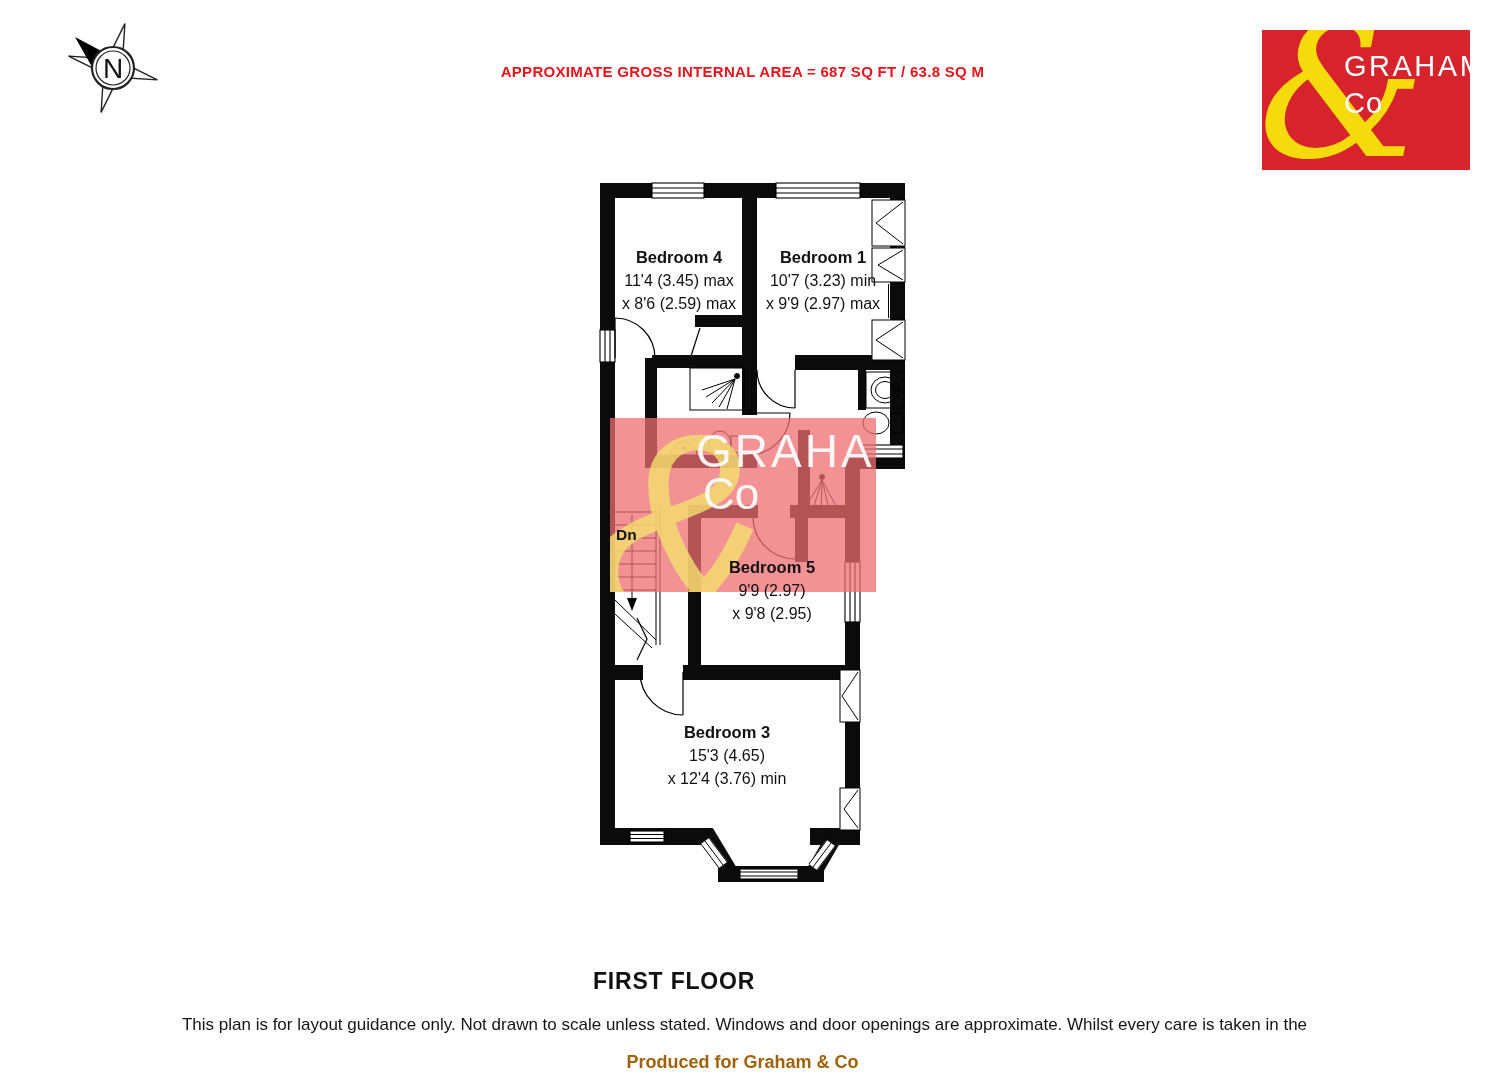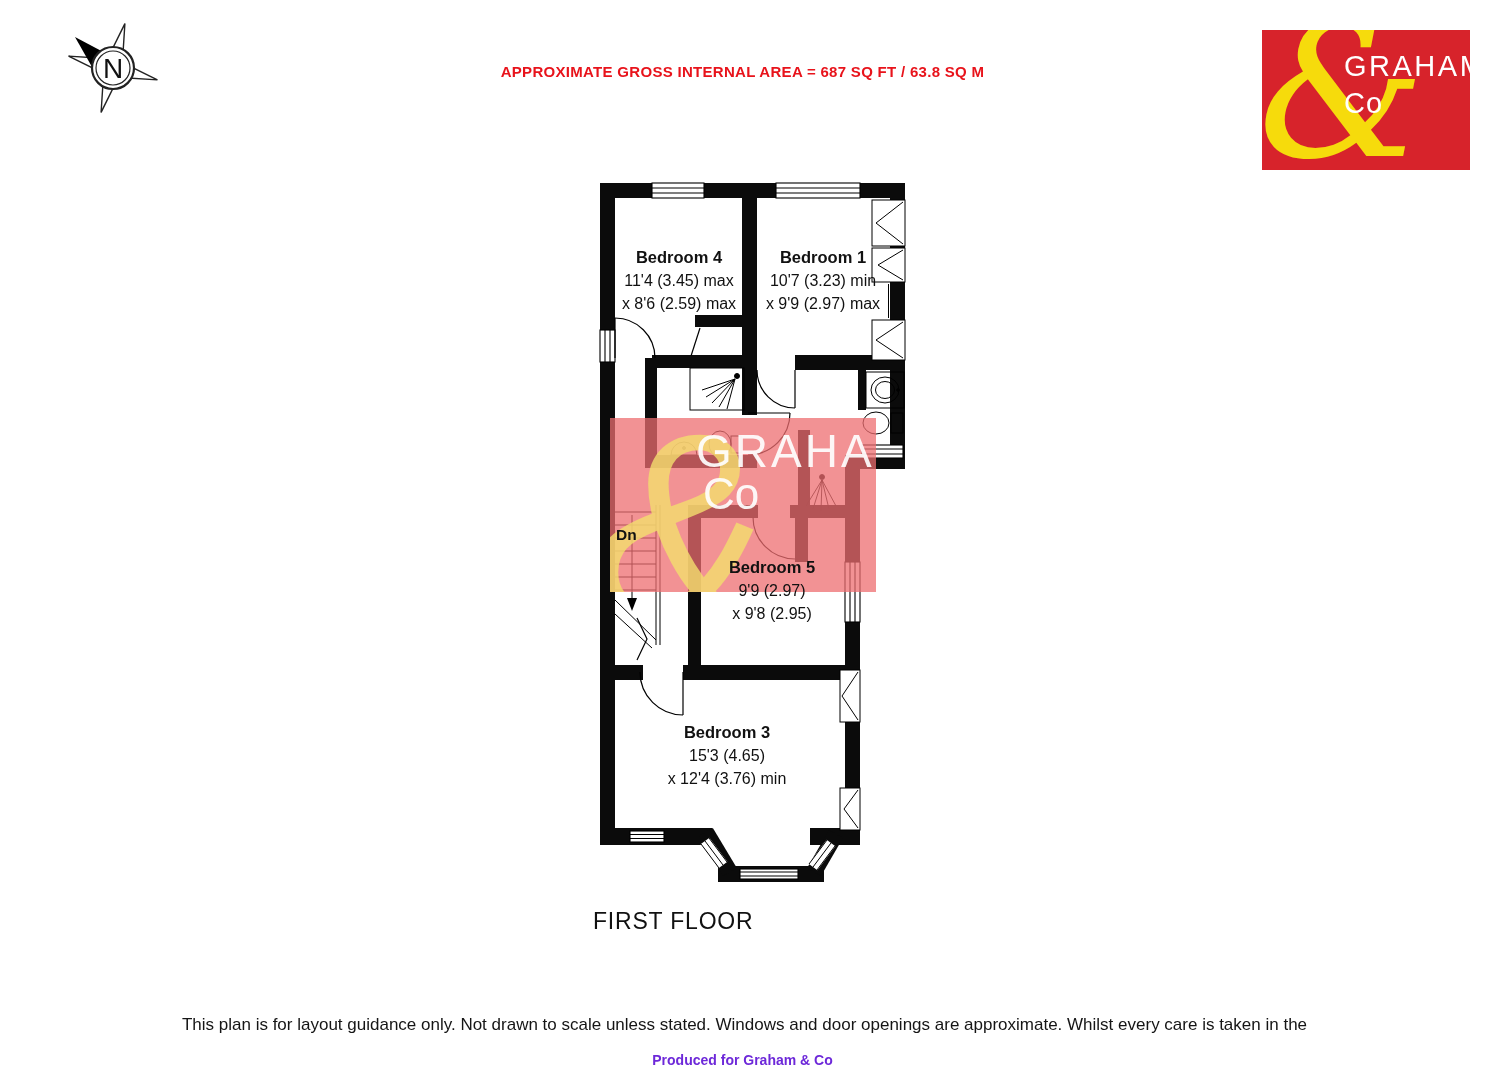--- a/index.html
+++ b/index.html
@@ -16,23 +16,23 @@
   
   #logo{left:1262px;top:30px;width:208px;height:140px;background:#d7232b;overflow:hidden;}
   #logo .amp{
     position:absolute;left:-4px;top:-52px;
     font-family:"DejaVu Serif",serif;font-style:italic;
     font-size:188px;line-height:1.2;color:#f6db0c;
   }
   #logo .lname{position:absolute;left:82px;top:20px;font-size:29px;letter-spacing:2.5px;color:#fff;}
   #logo .lsub{position:absolute;left:82px;top:57px;font-size:29px;letter-spacing:1px;color:#fff;}
   
-  #floor-label{left:593px;top:908px;font-size:23px;font-weight:normal;letter-spacing:.8px;line-height:26px;}
+  #floor-label{left:593px;top:968px;font-size:23px;font-weight:bold;letter-spacing:.8px;line-height:26px;}
   #disclaimer{left:4px;right:0;top:1012px;text-align:center;font-size:17px;line-height:26px;color:#151515;}
-  #produced{left:0;right:0;top:1052px;text-align:center;font-size:14px;font-weight:bold;color:#6d28d9;}
+  #produced{left:0;right:0;top:1052px;text-align:center;font-size:18px;font-weight:bold;color:#a16207;}
   svg text{font-family:"Liberation Sans",sans-serif;}
   .roomname{font-weight:bold;font-size:16.5px;fill:#111;}
   .roomdim{font-size:16px;fill:#111;}
 </style>
 </head>
 <body>
 
 <svg class="abs" id="compass" style="left:58px;top:16px" width="110" height="110" viewBox="0 0 110 110">
   <g transform="rotate(15 55 52)" fill="#fff" stroke="#222" stroke-width="1.4">
     <polygon points="55,6 63,46 55,52 47,46"></polygon>

